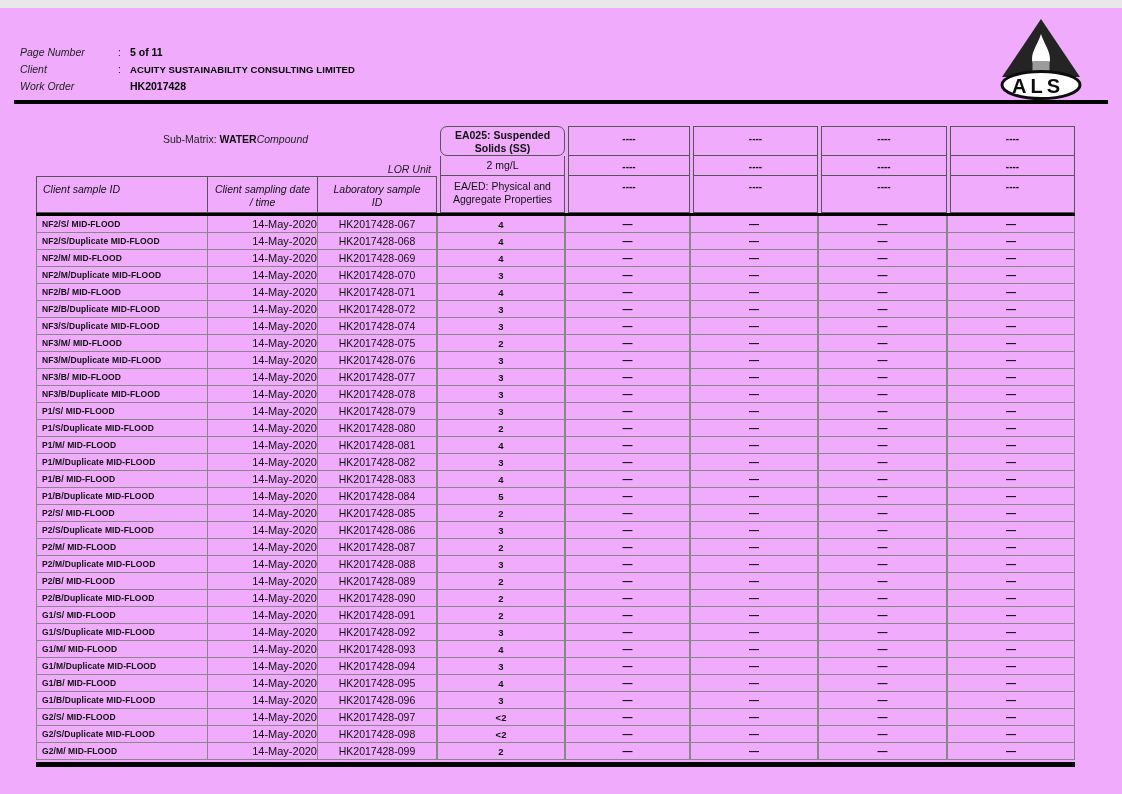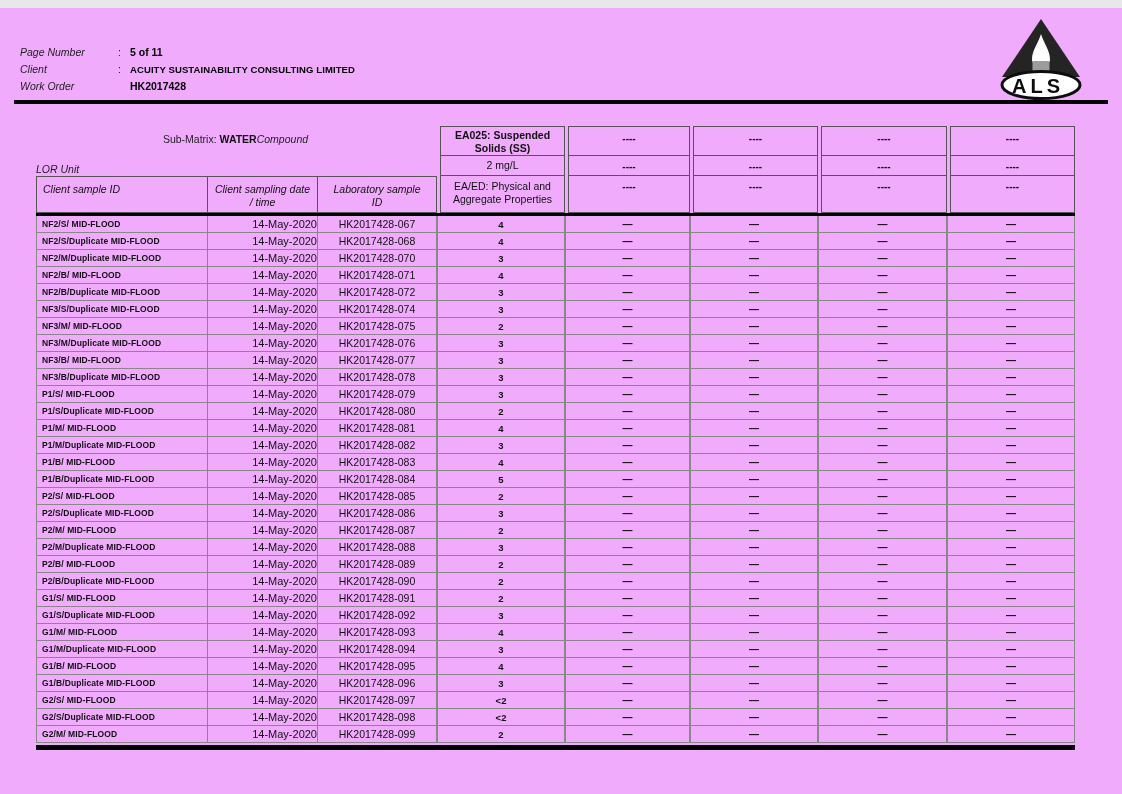--- a/index.html
+++ b/index.html
@@ -31,21 +31,21 @@
 
   .hgrid {
     display:grid;
     grid-template-columns:172px 110px 119px 128px 125px 128px 129px 128px;
     grid-template-rows:30px 20px 37px;
   }
   .sub-cell { grid-area:1/1/2/4; display:flex; justify-content:center; align-items:flex-start; padding:7px 6px 0 4px; font-size:10.5px; }
   .sub-label { color:#222; }
   .sub-value { font-weight:bold; }
   .row-caption { font-style:italic; font-size:10.5px; color:#222; }
-  .lor-cell { grid-area:2/1/3/4; padding:3px 6px 0 0; }
+  .lor-cell { grid-area:2/1/3/4; text-align:right; padding:3px 6px 0 0; }
 
   .idh { border:1px solid #555; border-left:none; font-style:italic; font-size:10.5px; padding-top:6px; line-height:13px; }
   .idh.first { border-left:1px solid #555; padding-left:6px; }
   .idh.center { text-align:center; }
   .idh span { display:block; }
 
   .box { border:1px solid #555; margin-left:3px; text-align:center; }
   .box.r2 { border-top:none; }
   .box.r3 { border-top:none; }
   .cname { font-weight:bold; font-size:10.5px; line-height:13px; padding:2px 4px 0 4px; }
@@ -112,21 +112,21 @@
         <span>
           <span class="sub-label">Sub-Matrix:</span>
           <span class="sub-value">WATER</span>
         </span>
         <span class="row-caption">Compound</span>
       </div>
       <div class="lor-cell">
         <span class="row-caption">LOR Unit</span>
       </div>
 
-      <div class="box r1 cname" style="grid-area:1/4/2/5;">EA025: Suspended Solids (SS)</div>
+      <div class="box r1 cname" style="grid-area:1/4/2/5;border-radius:7px;">EA025: Suspended Solids (SS)</div>
       <div class="box r1" style="grid-area:1/5/2/6;"><span class="hdash">----</span></div>
       <div class="box r1" style="grid-area:1/6/2/7;"><span class="hdash">----</span></div>
       <div class="box r1" style="grid-area:1/7/2/8;"><span class="hdash">----</span></div>
       <div class="box r1" style="grid-area:1/8/2/9;"><span class="hdash">----</span></div>
 
       <div class="box r2 cunit" style="grid-area:2/4/3/5;">2 mg/L</div>
       <div class="box r2" style="grid-area:2/5/3/6;"><span class="hdash">----</span></div>
       <div class="box r2" style="grid-area:2/6/3/7;"><span class="hdash">----</span></div>
       <div class="box r2" style="grid-area:2/7/3/8;"><span class="hdash">----</span></div>
       <div class="box r2" style="grid-area:2/8/3/9;"><span class="hdash">----</span></div>
@@ -187,20 +187,30 @@
             <td class="c-id first">NF2/S/Duplicate MID-FLOOD</td>
             <td class="c-date">14-May-2020</td>
             <td class="c-lab">HK2017428-068</td>
             <td class="c-val dbl">4</td>
             <td class="c-dash dbl">—</td>
             <td class="c-dash dbl">—</td>
             <td class="c-dash dbl">—</td>
             <td class="c-dash dbl">—</td>
           </tr>
           <tr>
+            <td class="c-id first">NF2/M/ MID-FLOOD</td>
+            <td class="c-date">14-May-2020</td>
+            <td class="c-lab">HK2017428-069</td>
+            <td class="c-val dbl">4</td>
+            <td class="c-dash dbl">—</td>
+            <td class="c-dash dbl">—</td>
+            <td class="c-dash dbl">—</td>
+            <td class="c-dash dbl">—</td>
+          </tr>
+          <tr>
             <td class="c-id first">NF2/M/Duplicate MID-FLOOD</td>
             <td class="c-date">14-May-2020</td>
             <td class="c-lab">HK2017428-070</td>
             <td class="c-val dbl">3</td>
             <td class="c-dash dbl">—</td>
             <td class="c-dash dbl">—</td>
             <td class="c-dash dbl">—</td>
             <td class="c-dash dbl">—</td>
           </tr>
           <tr>

